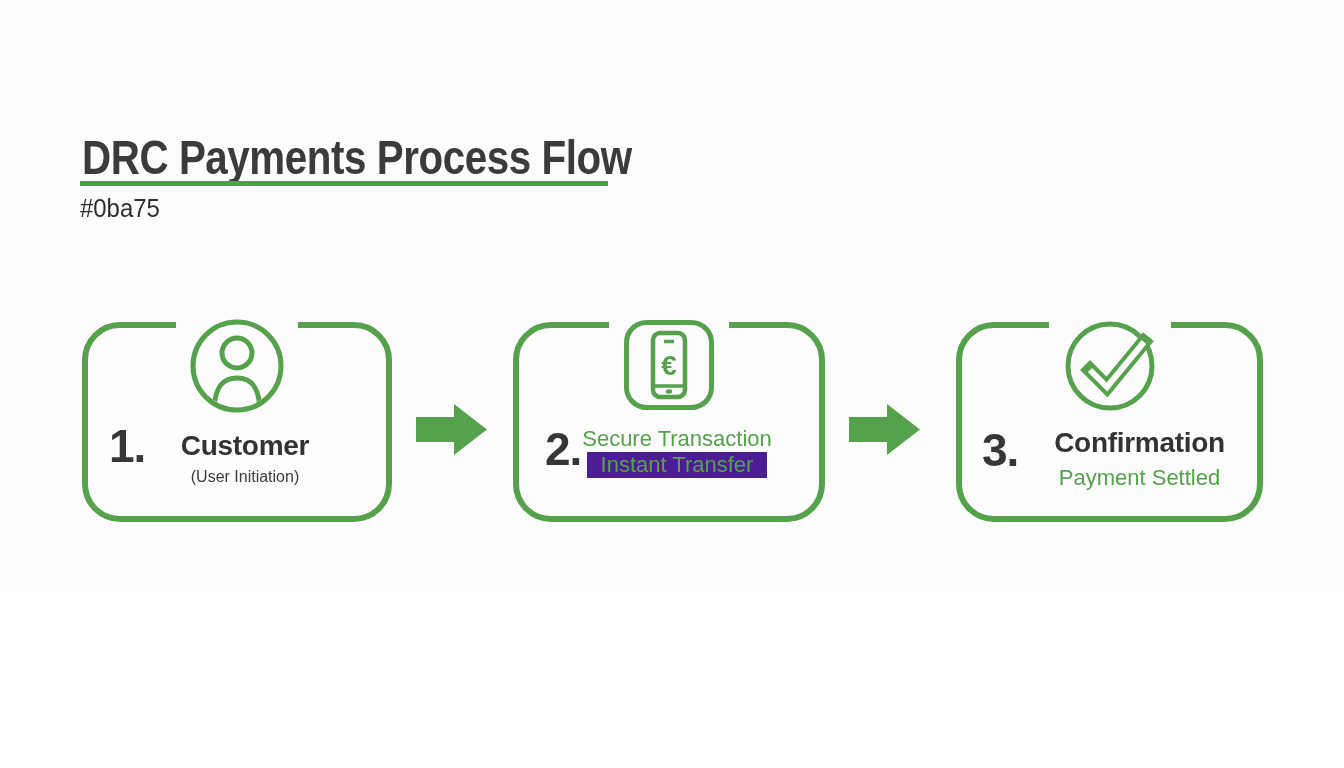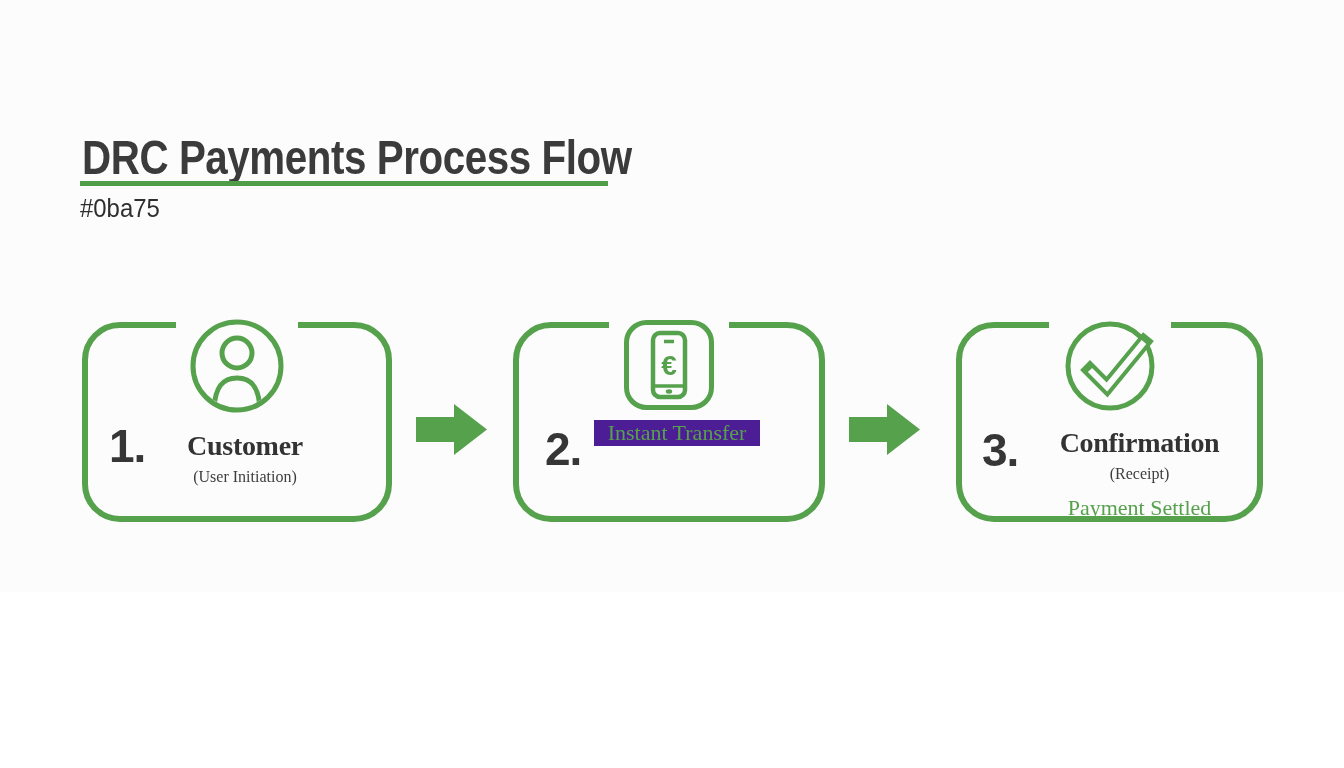--- a/index.html
+++ b/index.html
@@ -47,21 +47,21 @@
     position:absolute;
     font-size:46px; font-weight:700; color:#363636;
     letter-spacing:-1px; line-height:50px;
   }
   .box1 .step-num { left:21px; top:93px; }
   .box2 .step-num { left:26px; top:96px; }
   .box3 .step-num { left:20px; top:97px; }
 
   .texts {
     position:absolute; left:0; right:0;
-    padding-left:16px; text-align:center;font-family:Liberation Serif, serif;
+    padding-left:16px; text-align:center;
   }
   .box1 .texts { top:102px; }
   .box2 .texts { top:92px; }
   .box3 .texts { top:99px;margin-left:44px; }
 
   .step-label {
     font-size:28px; font-weight:700; color:#333333;
     line-height:32px; letter-spacing:-0.3px;
   }
   .step-sublabel {
@@ -126,20 +126,21 @@
         <rect x="3.5" y="3.5" width="85" height="85" rx="20" fill="#fcfcfc" stroke="#56a14c" stroke-width="5"></rect>
         <rect x="30" y="14" width="32" height="64" rx="7" fill="none" stroke="#56a14c" stroke-width="4.5"></rect>
         <line x1="41" y1="22.5" x2="51" y2="22.5" stroke="#56a14c" stroke-width="3.5"></line>
         <line x1="31" y1="67" x2="61" y2="67" stroke="#56a14c" stroke-width="3.5"></line>
         <ellipse cx="46" cy="72.5" rx="3.2" ry="2.2" fill="#56a14c"></ellipse>
         <text x="46" y="56" text-anchor="middle" font-family="Liberation Sans, sans-serif" font-size="28" font-weight="700" fill="#56a14c">€</text>
       </svg>
     </div>
     <div class="step-num">2.</div>
     <div class="texts">
+      <span class="note first">Secure Transaction</span>
       <span class="note knockout">Instant Transfer</span>
     </div>
   </div>
 
   <div class="flow-arrow arrow2">
     <svg width="71" height="51" viewBox="0 0 71 51">
       <polygon points="0,13 38,13 38,0 71,25.5 38,51 38,38 0,38" fill="#56a14c"></polygon>
     </svg>
   </div>
 
@@ -147,18 +148,17 @@
     <div class="icon-wrap">
       <svg width="94" height="94" viewBox="0 0 94 94">
         <circle cx="47" cy="47" r="42" fill="#fcfcfc" stroke="#56a14c" stroke-width="5"></circle>
         <path d="M27 51 L44 68 L81 23" fill="none" stroke="#56a14c" stroke-width="14" stroke-linecap="square" stroke-linejoin="miter"></path>
         <path d="M27 51 L44 68 L81 23" fill="none" stroke="#fcfcfc" stroke-width="6" stroke-linecap="butt" stroke-linejoin="miter"></path>
       </svg>
     </div>
     <div class="step-num">3.</div>
     <div class="texts">
       <div class="step-label">Confirmation</div>
-      <div class="step-sublabel">(Receipt)</div>
       <span class="note first">Payment Settled</span>
     </div>
   </div>
 
 </div>
 
 </body></html>

